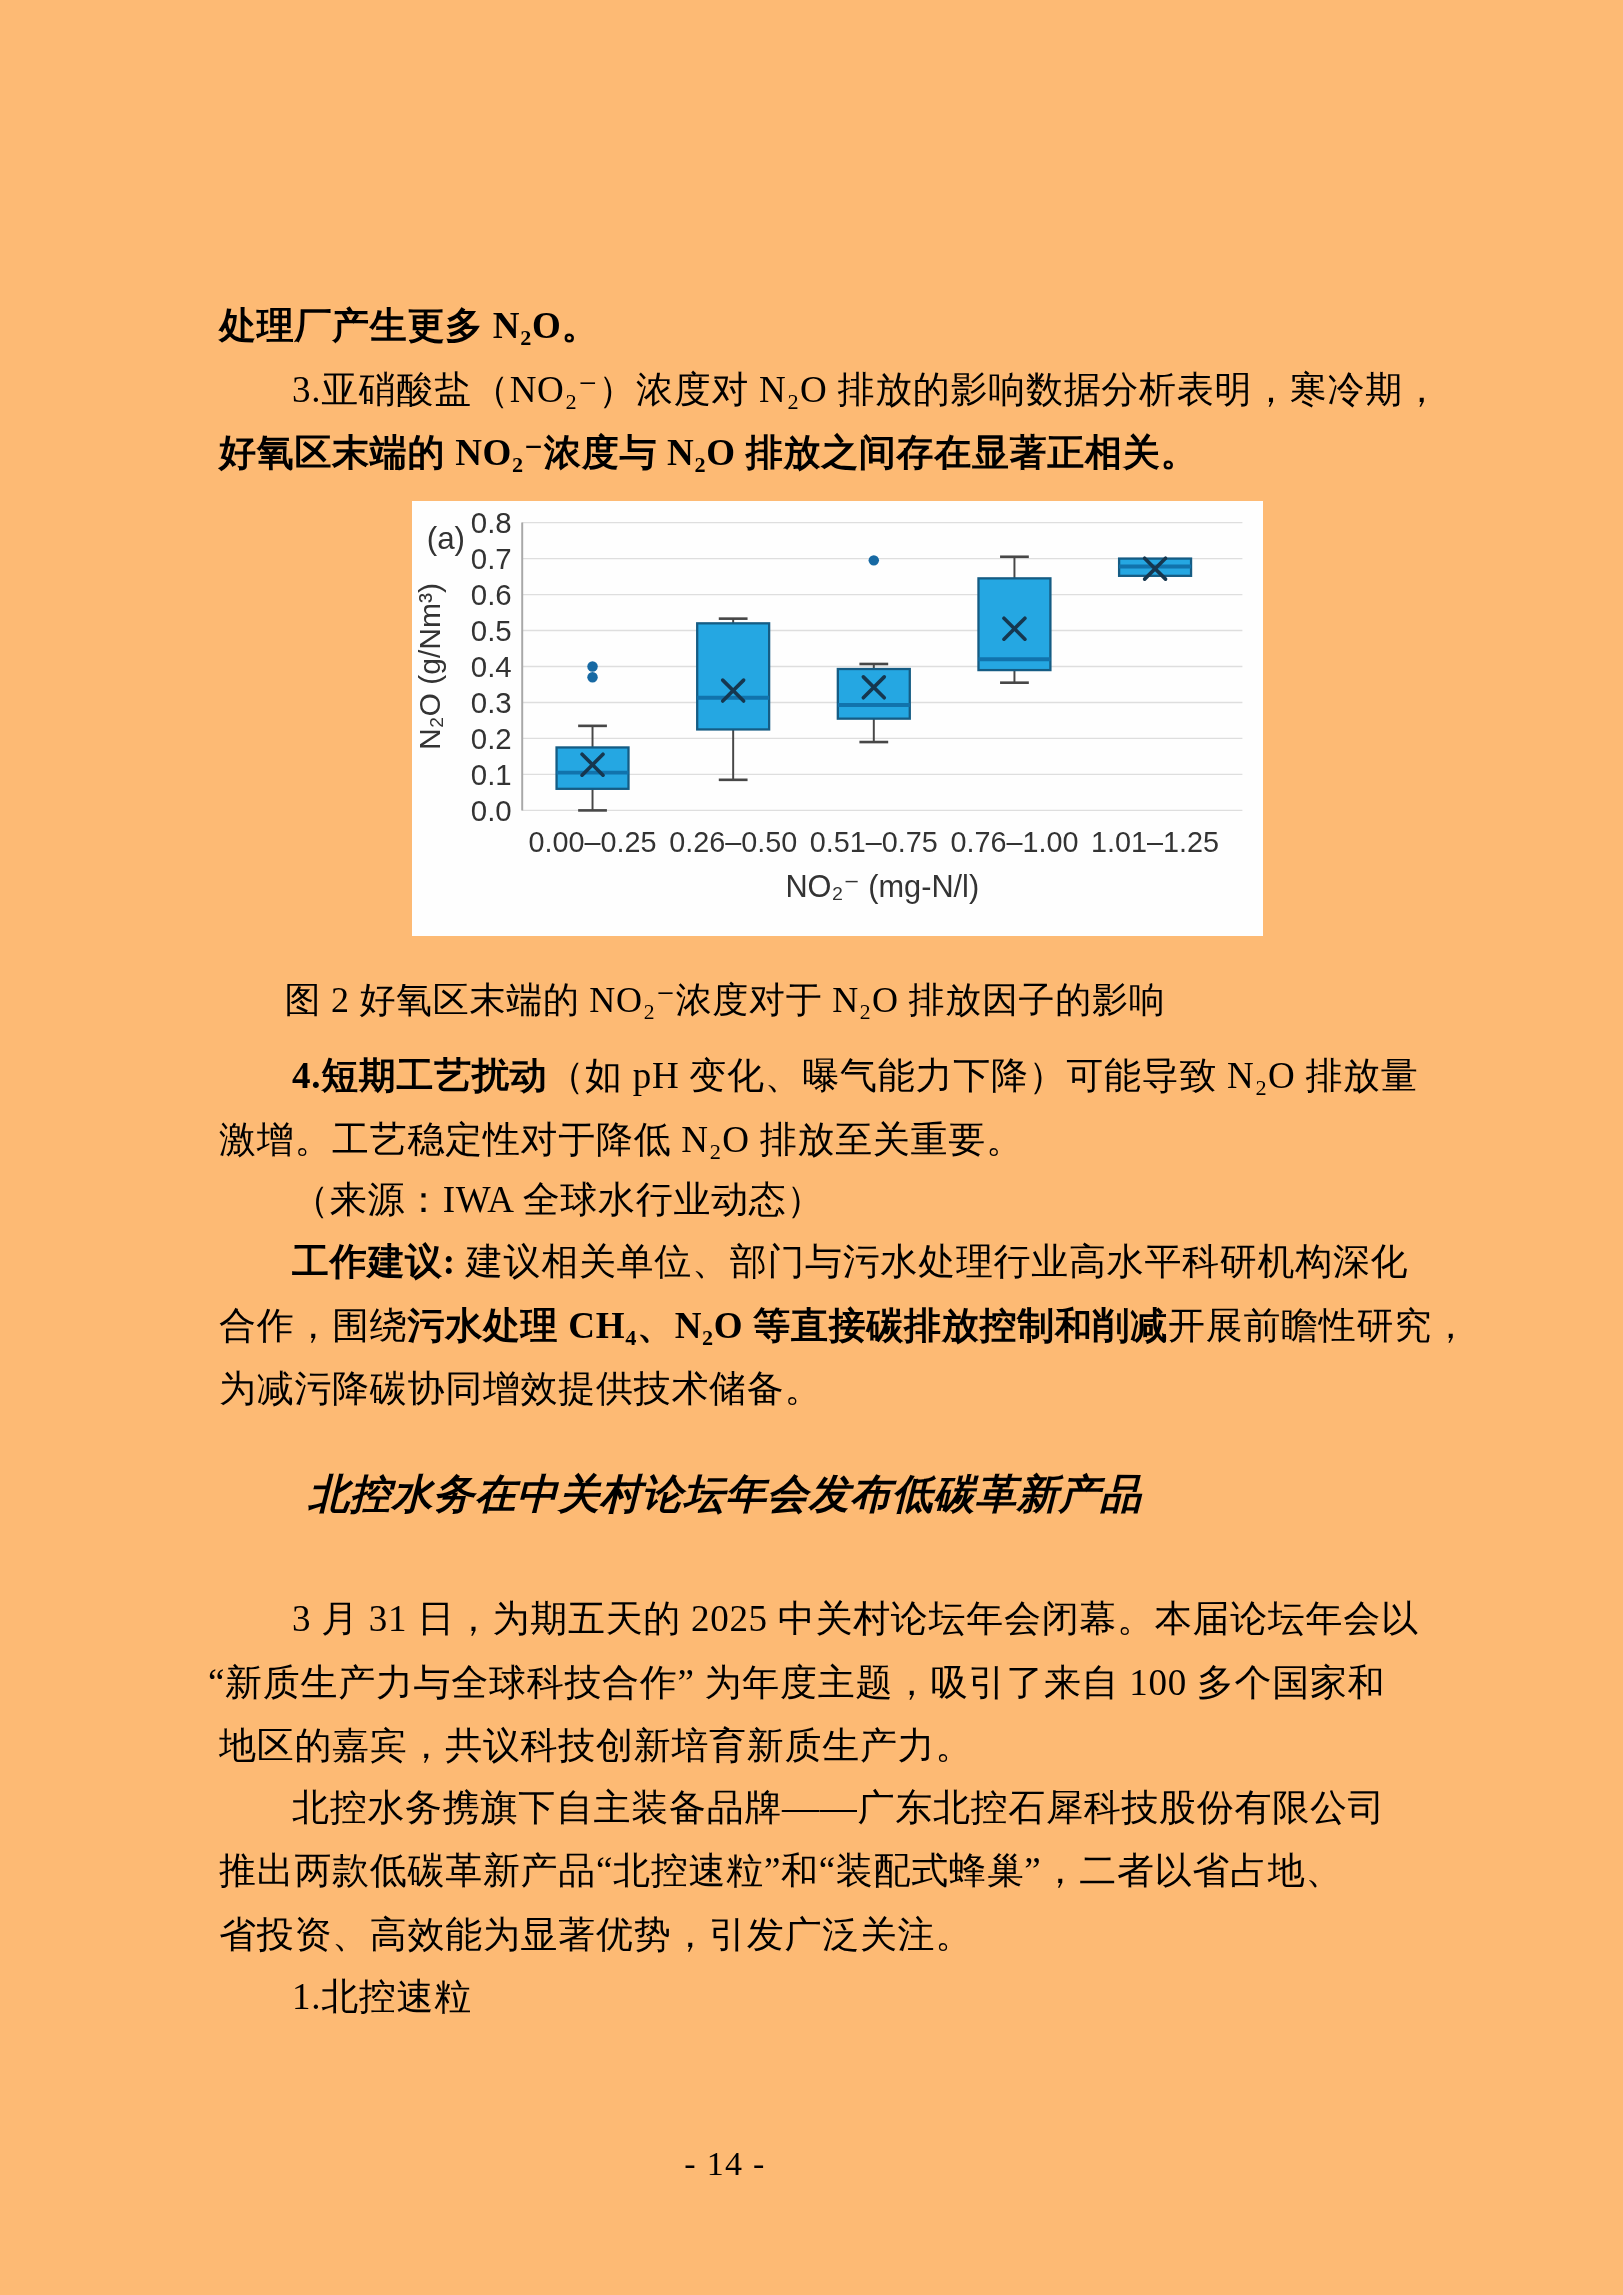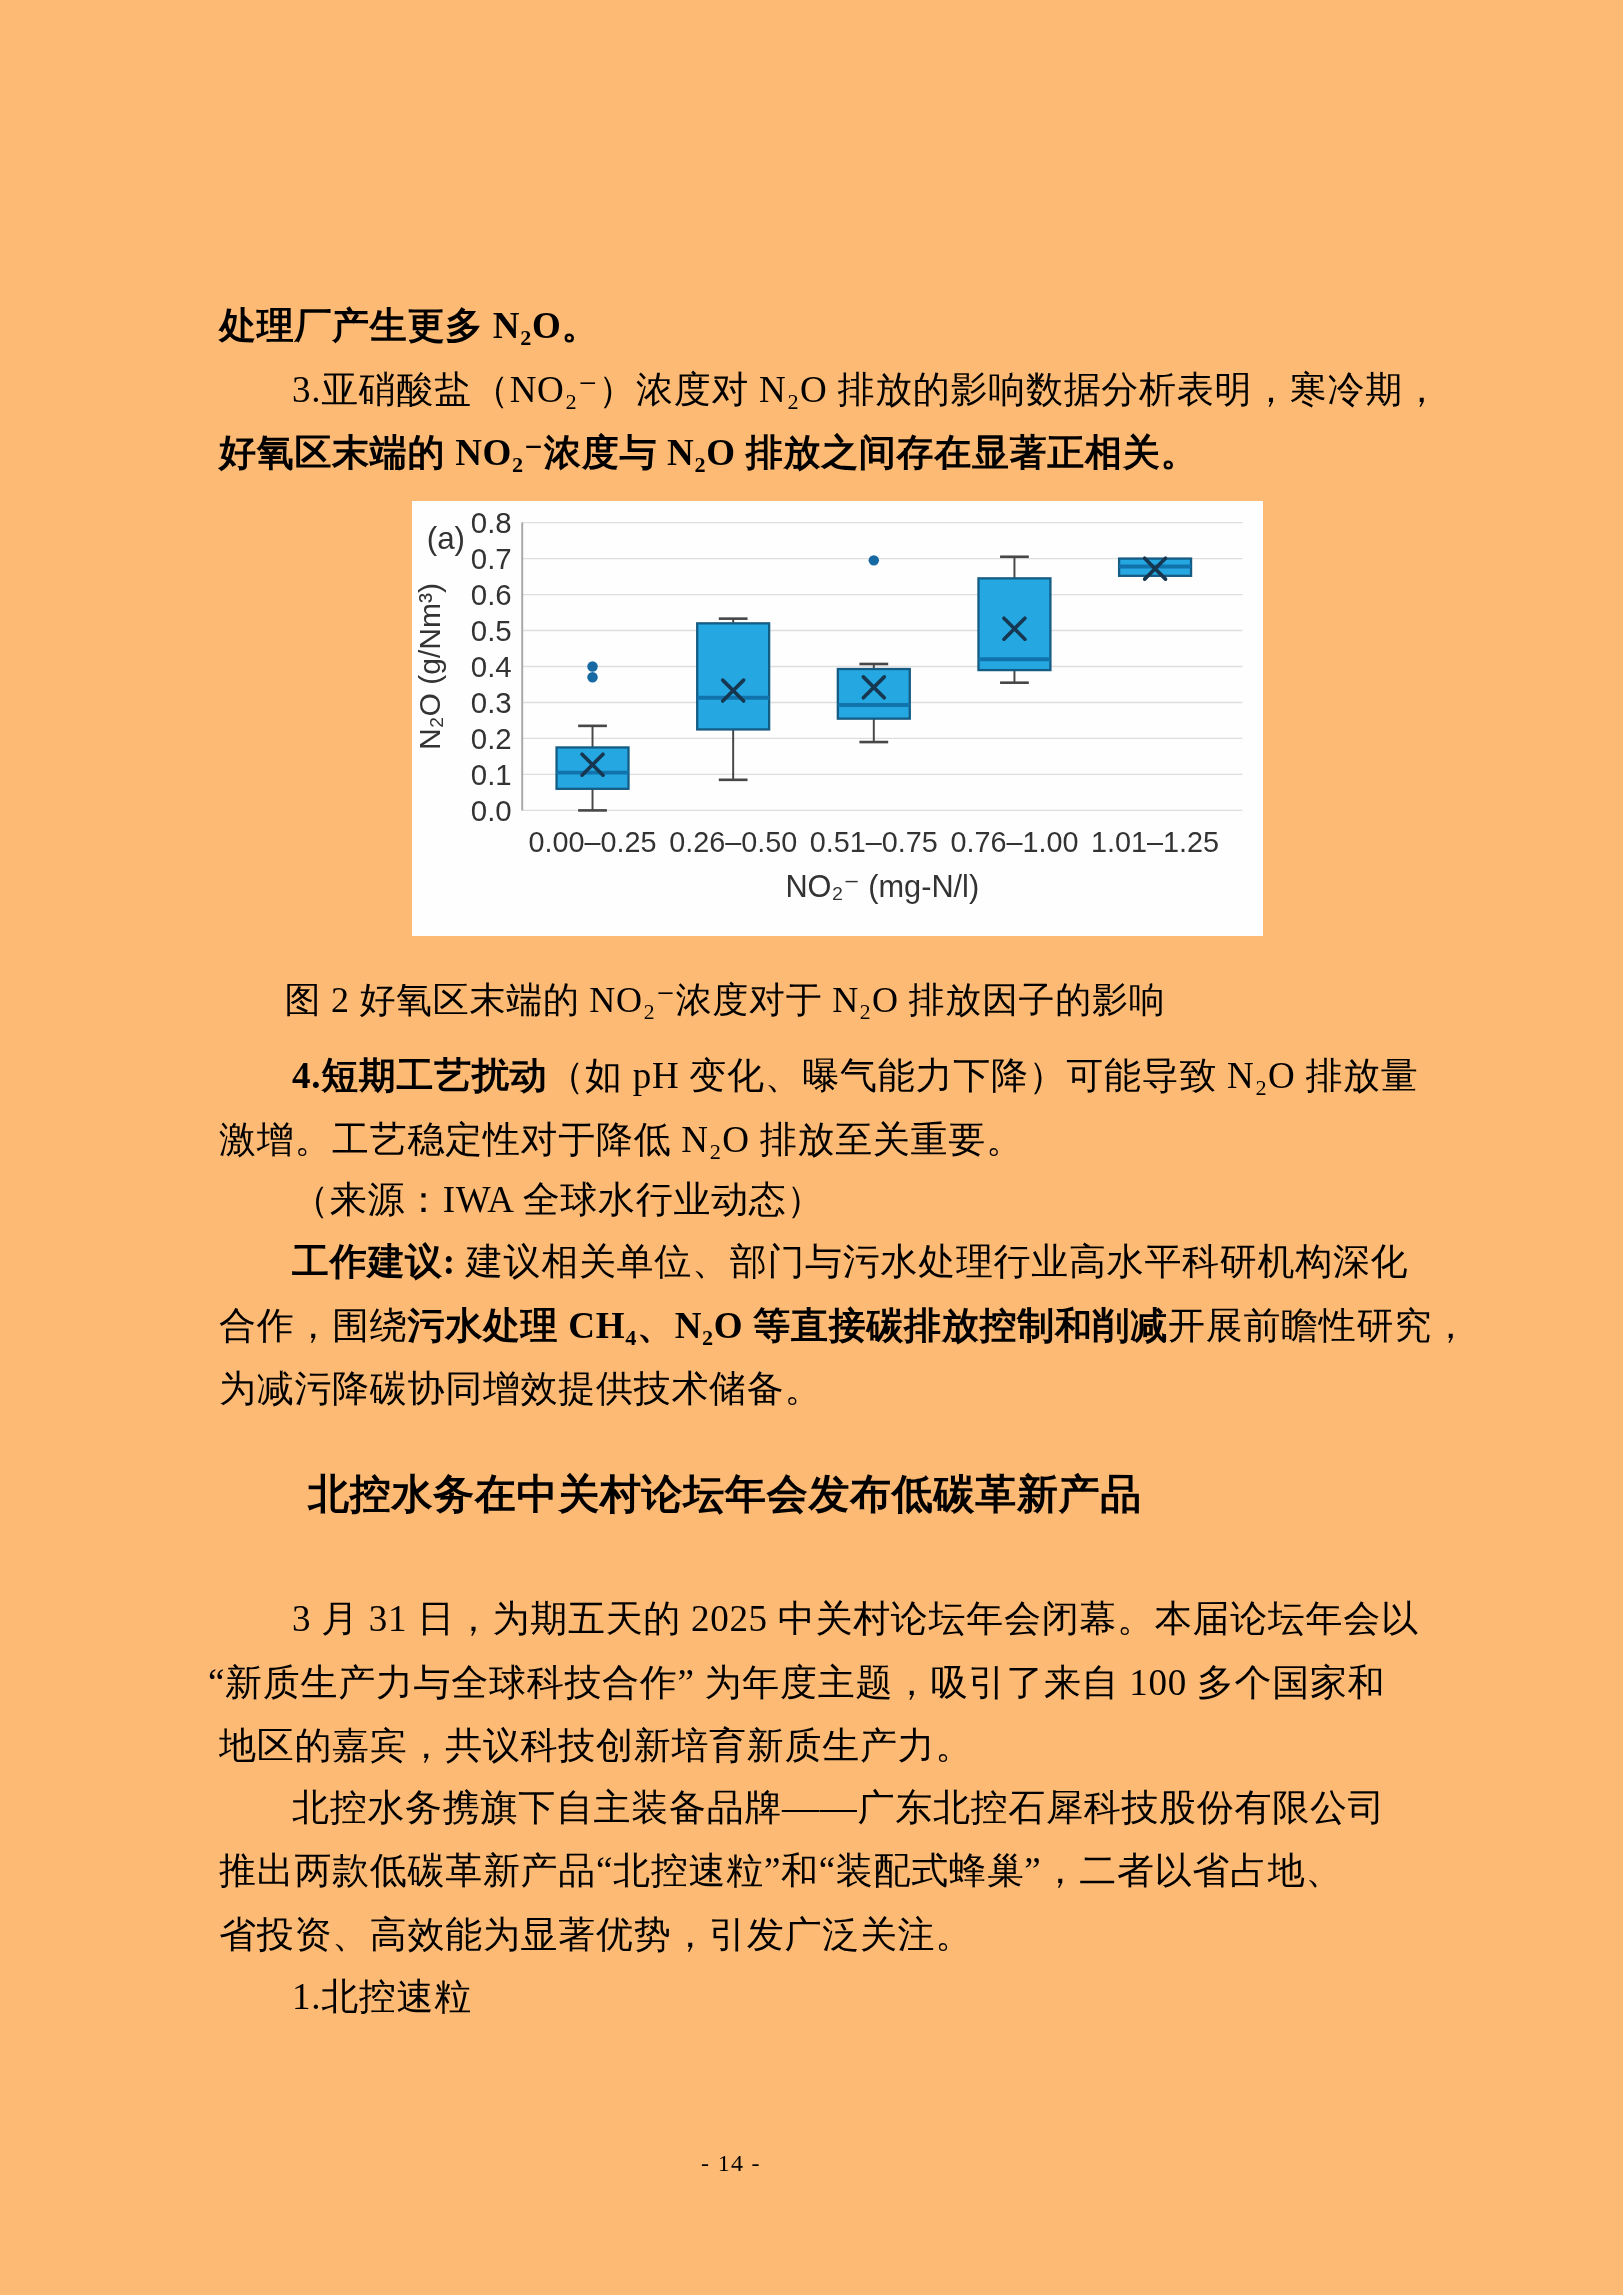--- a/index.html
+++ b/index.html
@@ -14,23 +14,23 @@
   .tl{ 
     position:absolute;
     font-size:37px;
     line-height:63px;
     white-space:nowrap;
     letter-spacing:0.7px;
     color:#000;
   }
   .b{font-weight:700;}
   .center{left:0;width:1450px;text-align:center;white-space:nowrap;}
-  #heading{font-size:41px;font-weight:700;line-height:47px;}
+  #heading{font-size:41px;font-weight:700;line-height:47px;font-style:italic;}
   #caption{font-size:36px;}
-  #footer{font-size:24px;letter-spacing:1.3px;margin-left:6px;}
+  #footer{font-size:34px;letter-spacing:1.3px;}
   #figure{
     position:absolute;left:412px;top:501px;width:851px;height:435px;
     background:#fefefe;
   }
   #chart-svg{width:851px;height:435px;display:block;
     font-family:"Liberation Sans","DejaVu Sans",sans-serif;}
 </style>
 </head>
 <body>
 

